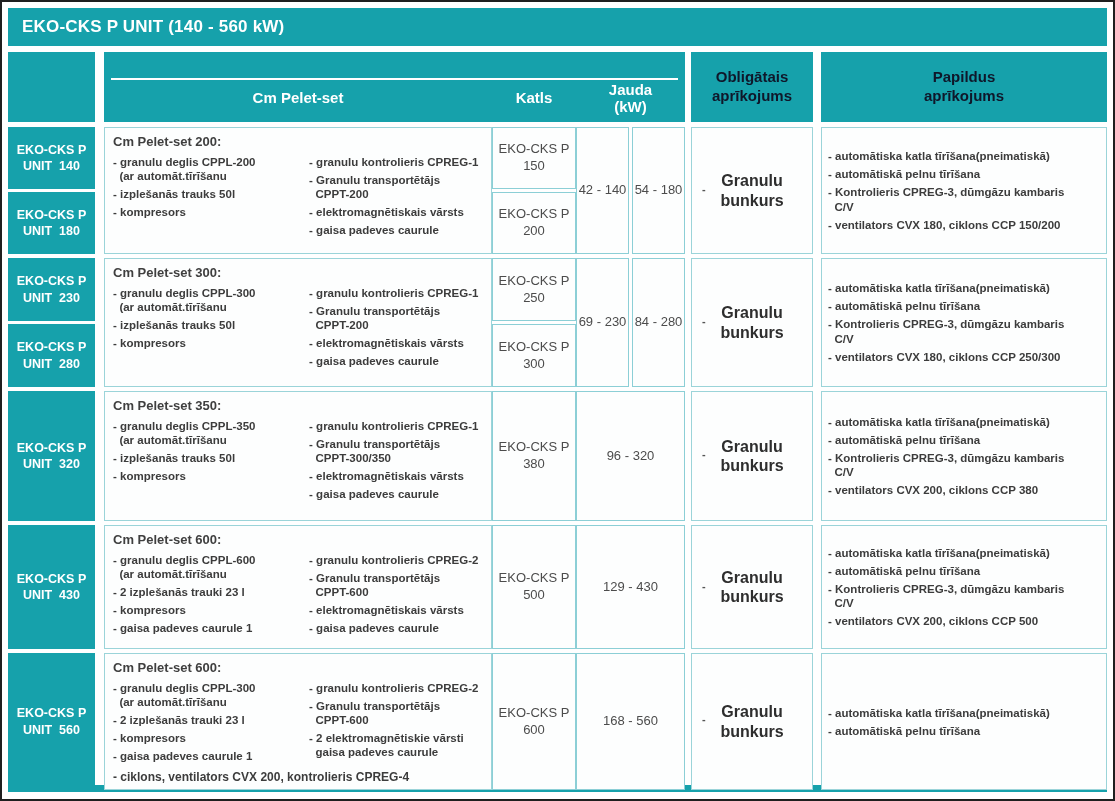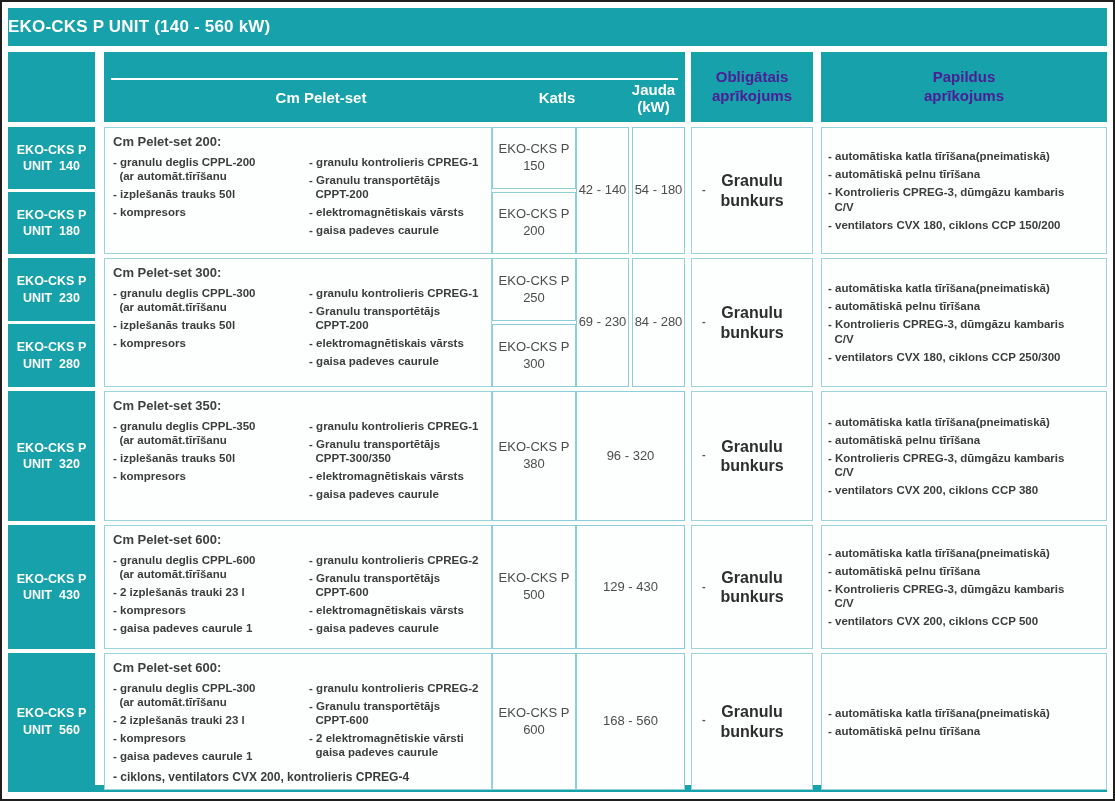--- a/index.html
+++ b/index.html
@@ -8,42 +8,42 @@
     --kbd:#8ccfd6;
   }
   *{box-sizing:border-box;}
   body{margin:0;background:#ffffff;font-family:"Liberation Sans",sans-serif;}
   .page{
     width:1115px;height:801px;border:2px solid #1f1f1f;background:#fff;
     padding:6px;overflow:hidden;
   }
   .titlebar{
     height:38px;background:var(--teal);color:#fff;font-weight:bold;
-    font-size:17px;display:flex;align-items:center;
+    font-size:17px;display:flex;align-items:center;padding-left:14px;
     margin-bottom:6px;letter-spacing:.2px;
   }
   .grid-row{
     display:grid;
     grid-template-columns:87px 9px 388px 84px 109px 6px 122px 8px 286px;
   }
   .header-row{height:70px;margin-bottom:5px;}
   .hdr-side{grid-column:1;background:var(--teal);}
   .hdr-main{
     grid-column:3/6;background:var(--teal);position:relative;
-    display:grid;grid-template-columns:388px 84px 109px;padding-left:23px;
+    display:grid;grid-template-columns:388px 84px 109px;
   }
   .hdr-line{position:absolute;top:26px;left:7px;right:7px;height:2px;background:#fff;}
   .hdr-label{
     display:flex;align-items:center;justify-content:center;text-align:center;
     color:#fff;font-weight:bold;font-size:15px;padding-top:22px;
     white-space:pre-line;line-height:1.15;
   }
   .hdr-box{
     background:var(--teal);display:flex;align-items:center;justify-content:center;
-    text-align:center;color:#4c1d95;font-weight:bold;font-size:15px;
+    text-align:center;color:#0f172a;font-weight:bold;font-size:15px;
     white-space:pre-line;line-height:1.25;
   }
   .hdr-oblig{grid-column:7;}
   .hdr-pap{grid-column:9;}
   .block{margin-bottom:4px;}
   .b0{height:127px;} .b1{height:129px;} .b2{height:130px;} .b3{height:124px;} .b4{height:128px;}
   .side{grid-column:1;display:flex;flex-direction:column;gap:3px;}
   .chip{
     flex:1;background:var(--teal);color:#fff;font-weight:bold;font-size:12.5px;
     display:flex;align-items:center;justify-content:center;text-align:center;

